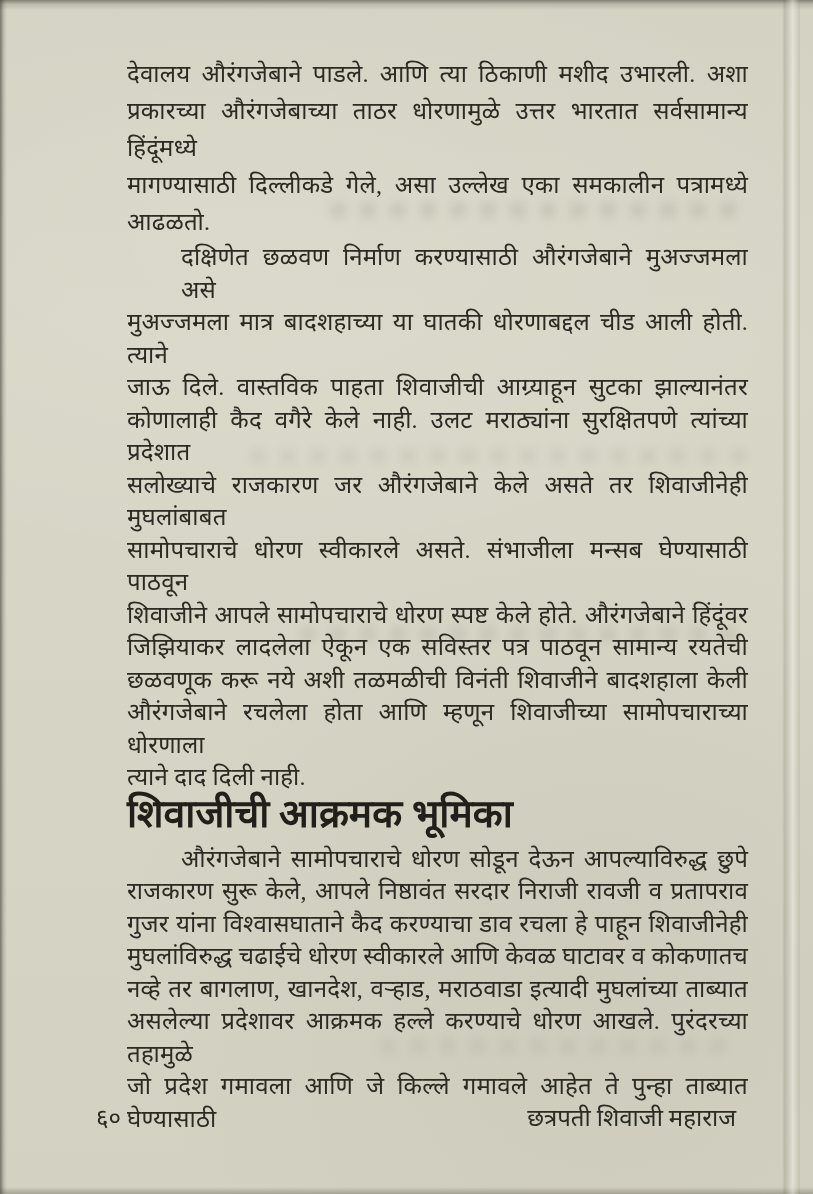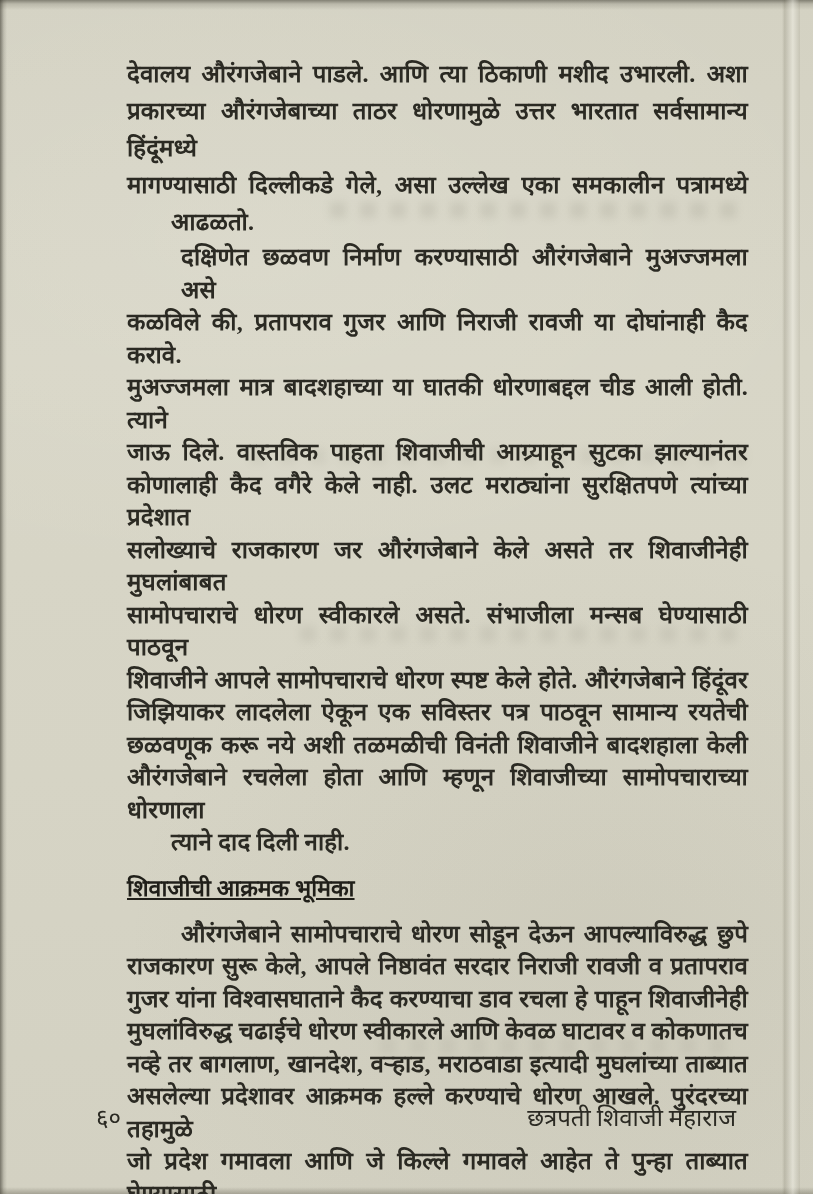--- a/index.html
+++ b/index.html
@@ -48,38 +48,37 @@
   .ghost1 { left: 330px; top: 202px; width: 420px; }
   .ghost2 { left: 250px; top: 448px; width: 500px; opacity: 0.22; }
   .ghost3 { left: 300px; top: 626px; width: 450px; opacity: 0.28; }
   .ghost4 { left: 380px; top: 1038px; width: 360px; opacity: 0.2; }
 
   .textblock {
     position: absolute;
     left: 127px; top: 56px;
     width: 621px;
   }
-  .para { margin: 0; font-weight: bold; }
+  .para { margin: 0; }
   .ln {
     font-size: 24px;
     line-height: 37px;
     text-align: justify;
     text-align-last: justify;
     letter-spacing: 0.2px;
   }
   .para-tight .ln { line-height: 32.5px; }
-  .ln.end { text-align-last: auto; margin-left: 44px; }
+  .ln.end { text-align-last: auto; }
   .ln.ind { padding-left: 54px; }
   .section-heading {
-    font-size: 23px;
+    font-size: 39px;
     font-weight: bold;
     color: #201f19;
-    margin: 10px 0 9px 0;
+    margin: 0 0 9px 0;
     line-height: 40px;
-    text-decoration: underline;
   }
   .footer {
     position: absolute;
     left: 0; top: 1100px; width: 813px;
     font-size: 24px;
   }
   .page-number { position: absolute; left: 96px; top: 0; }
   .running-title { position: absolute; right: 77px; top: 0; font-weight: 500; }
 </style>
 </head>
@@ -101,21 +100,20 @@
 
     <div class="para">
       <div class="ln">देवालय औरंगजेबाने पाडले. आणि त्या ठिकाणी मशीद उभारली. अशा</div>
       <div class="ln">प्रकारच्या औरंगजेबाच्या ताठर धोरणामुळे उत्तर भारतात सर्वसामान्य हिंदूंमध्ये</div>
       <div class="ln">मागण्यासाठी दिल्लीकडे गेले, असा उल्लेख एका समकालीन पत्रामध्ये</div>
       <div class="ln end">आढळतो.</div>
     </div>
 
     <div class="para para-tight">
       <div class="ln ind">दक्षिणेत छळवण निर्माण करण्यासाठी औरंगजेबाने मुअज्जमला असे</div>
-      <div class="ln">कळविले की, प्रतापराव गुजर आणि निराजी रावजी या दोघांनाही कैद करावे.</div>
       <div class="ln">मुअज्जमला मात्र बादशहाच्या या घातकी धोरणाबद्दल चीड आली होती. त्याने</div>
       <div class="ln">जाऊ दिले. वास्तविक पाहता शिवाजीची आग्र्याहून सुटका झाल्यानंतर</div>
       <div class="ln">कोणालाही कैद वगैरे केले नाही. उलट मराठ्यांना सुरक्षितपणे त्यांच्या प्रदेशात</div>
       <div class="ln">सलोख्याचे राजकारण जर औरंगजेबाने केले असते तर शिवाजीनेही मुघलांबाबत</div>
       <div class="ln">सामोपचाराचे धोरण स्वीकारले असते. संभाजीला मन्सब घेण्यासाठी पाठवून</div>
       <div class="ln">शिवाजीने आपले सामोपचाराचे धोरण स्पष्ट केले होते. औरंगजेबाने हिंदूंवर</div>
       <div class="ln">जिझियाकर लादलेला ऐकून एक सविस्तर पत्र पाठवून सामान्य रयतेची</div>
       <div class="ln">छळवणूक करू नये अशी तळमळीची विनंती शिवाजीने बादशहाला केली</div>
       <div class="ln">औरंगजेबाने रचलेला होता आणि म्हणून शिवाजीच्या सामोपचाराच्या धोरणाला</div>
       <div class="ln end">त्याने दाद दिली नाही.</div>

